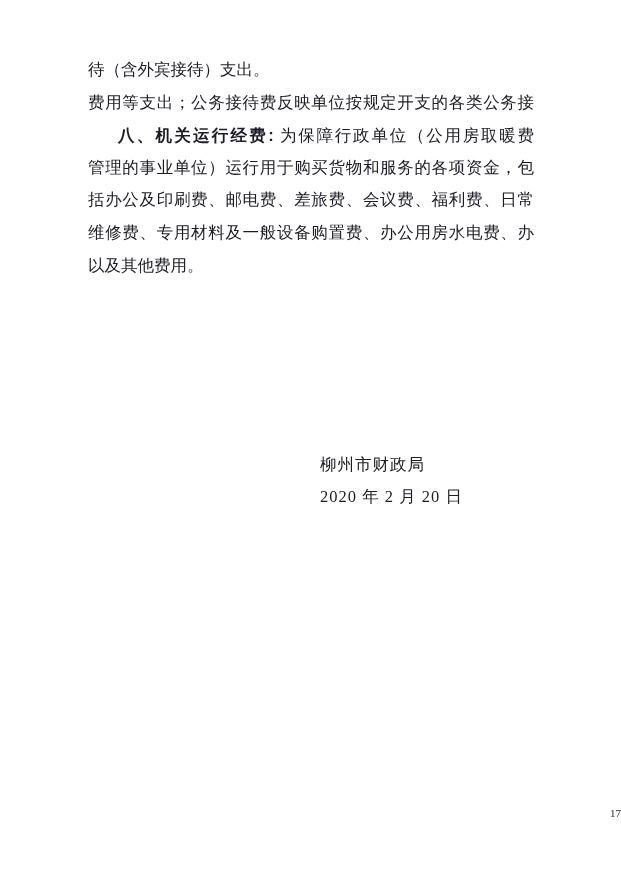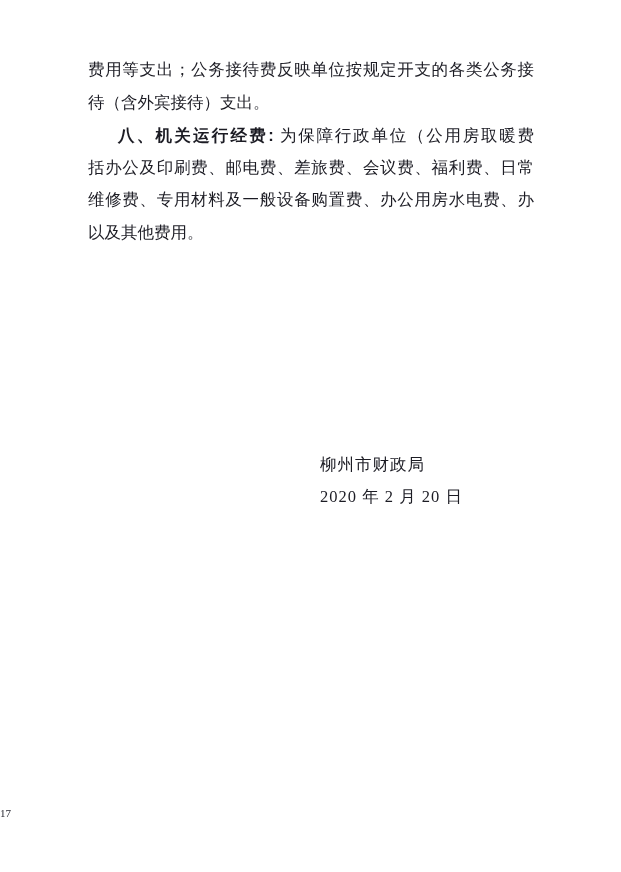--- a/index.html
+++ b/index.html
@@ -51,41 +51,42 @@
   }
   .signature .sig-line {
     height: 31.5px;
     letter-spacing: 1px;
   }
   .page-number {
     position: absolute;
     top: 807px;
     left: 0;
     width: 100%;
-    text-align: left;
+    text-align: right;
     font-size: 11px;
     color: #2a2a33;
   }
 </style>
 </head>
 <body>
 
 <div class="page">
 
   <div class="body-text">
 
+    <div class="line">待（含外宾接待）支出。</div>
+
     <div class="line jl">费用等支出；公务接待费反映单位按规定开支的各类公务接</div>
-
-    <div class="line">待（含外宾接待）支出。</div>
 
     <div class="line jl indent">
       <span class="heading">八、机关运行经费:</span>
       <span>为保障行政单位（公用房取暖费</span>
     </div>
 
+    <div class="line jl">管理的事业单位）运行用于购买货物和服务的各项资金，包</div>
 
     <div class="line jl">括办公及印刷费、邮电费、差旅费、会议费、福利费、日常</div>
 
     <div class="line jl">维修费、专用材料及一般设备购置费、办公用房水电费、办</div>
 
 
     <div class="line">以及其他费用。</div>
 
   </div>
 

